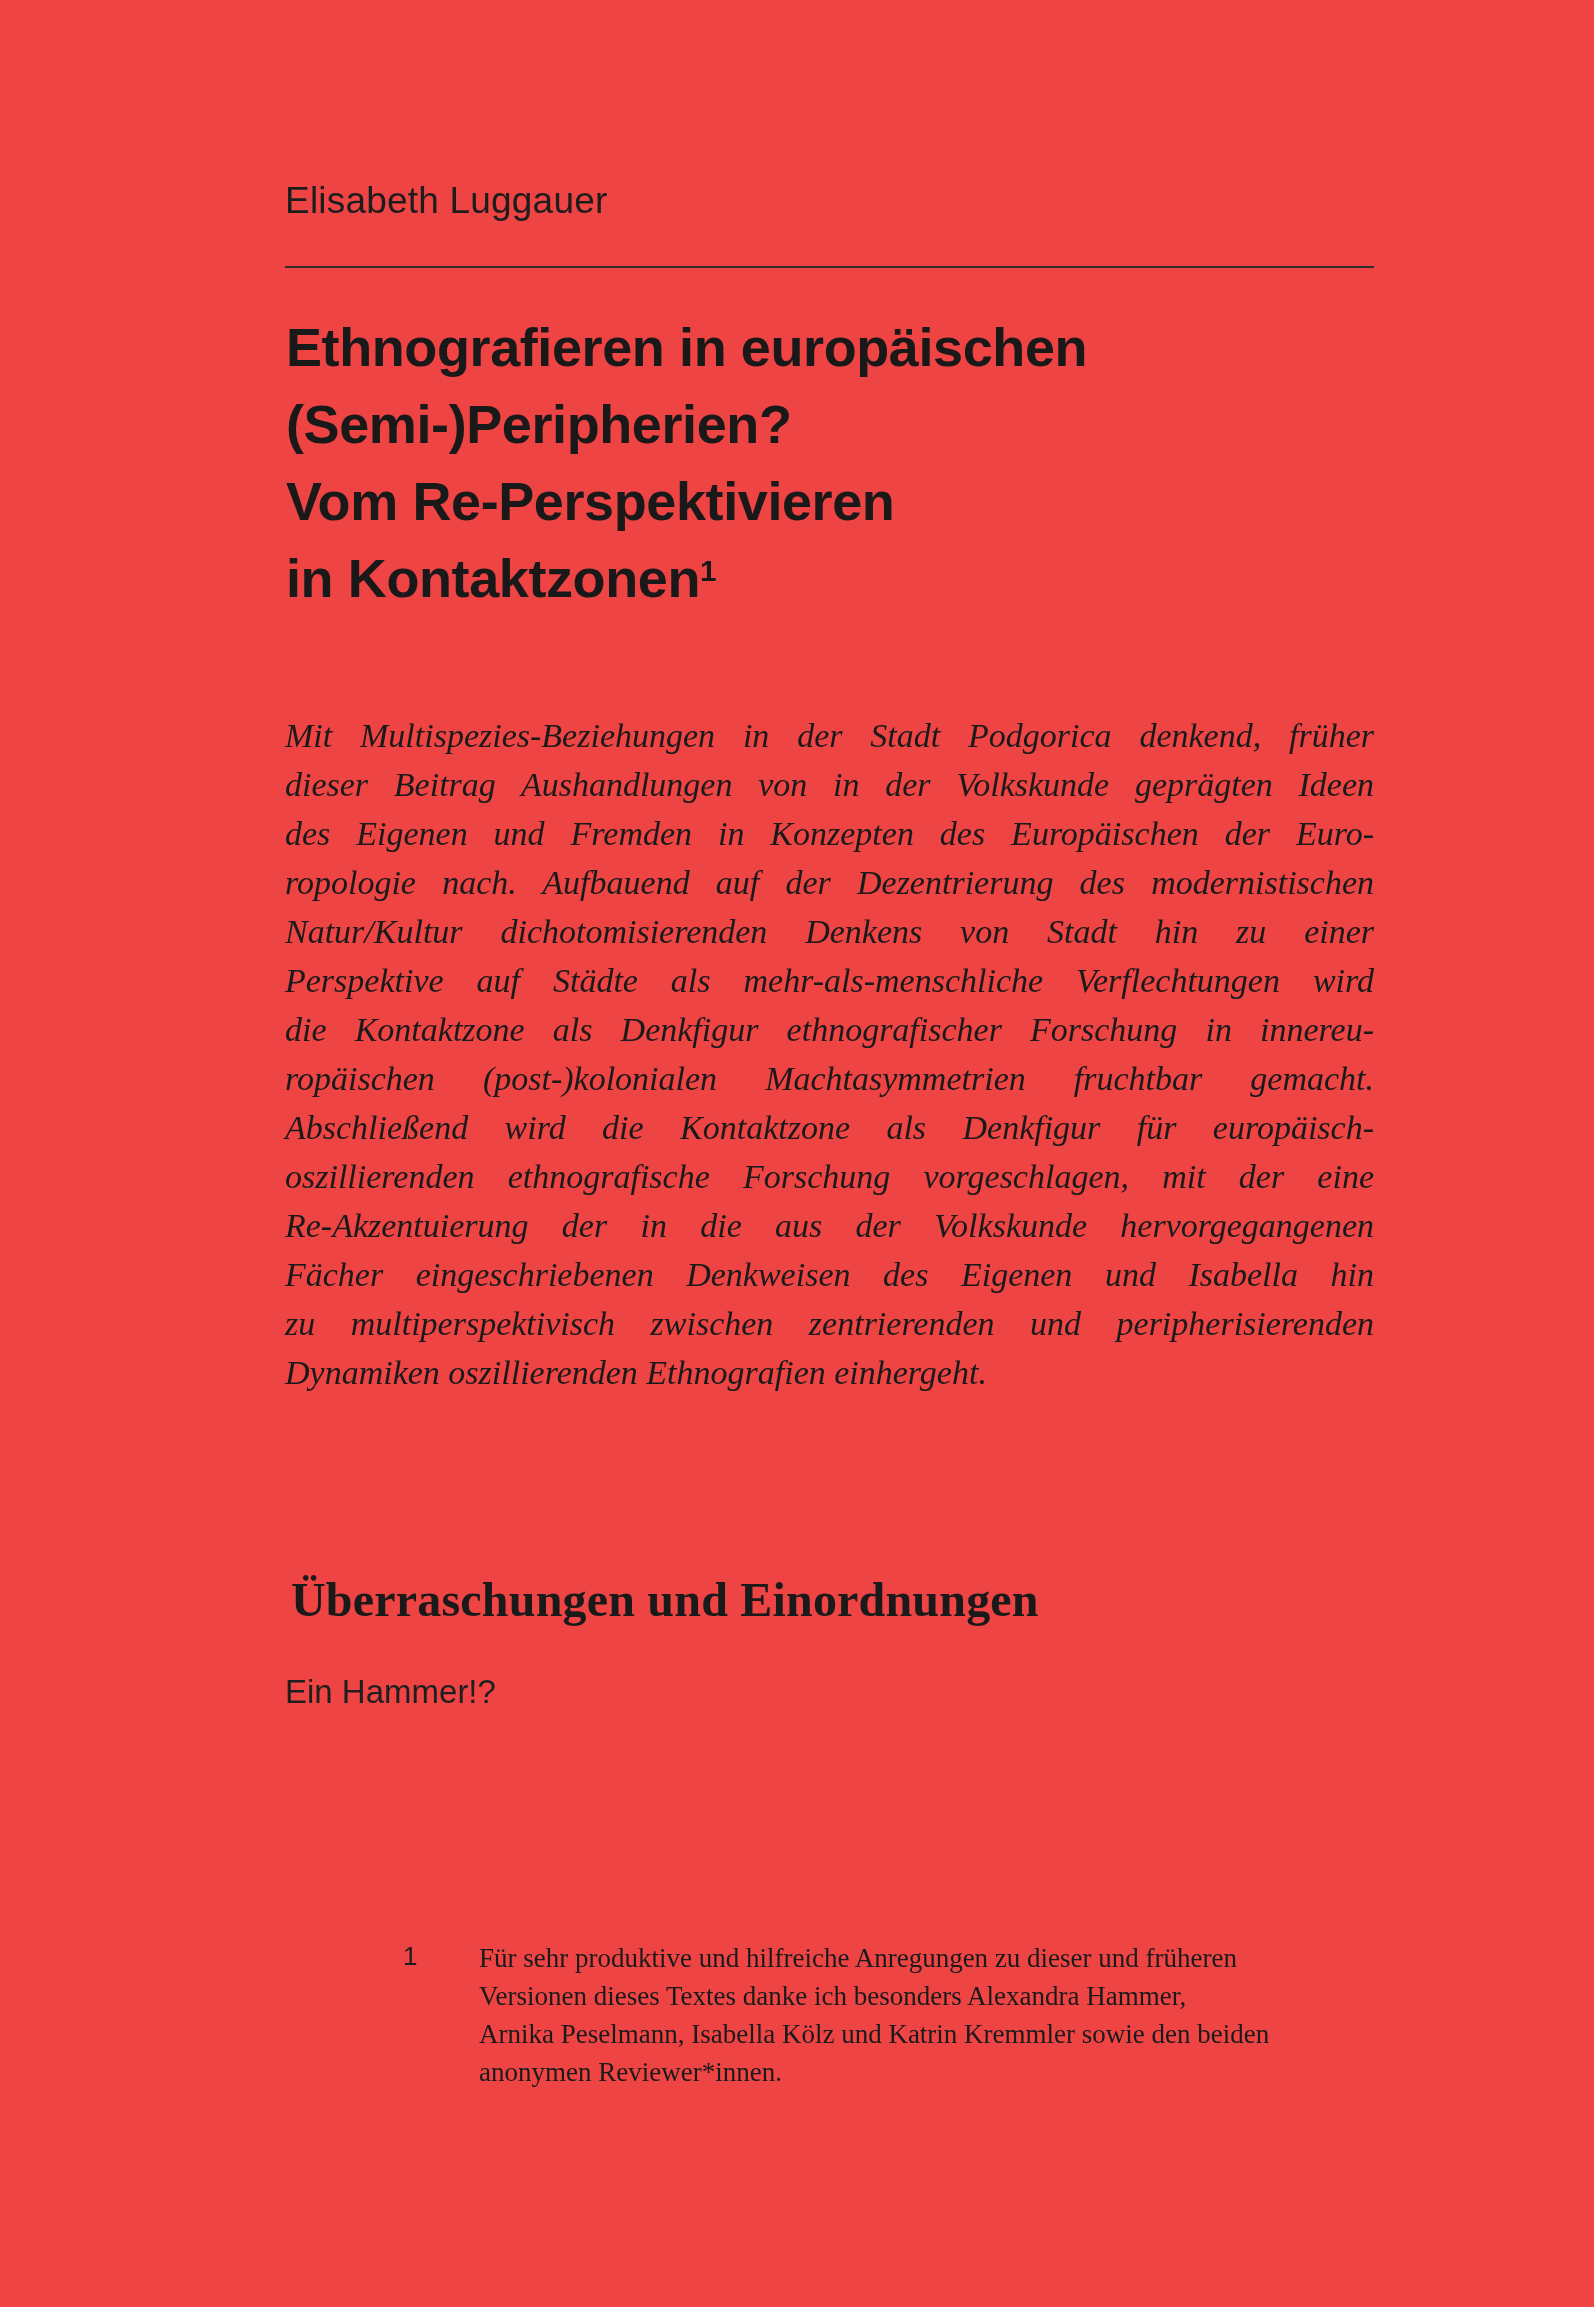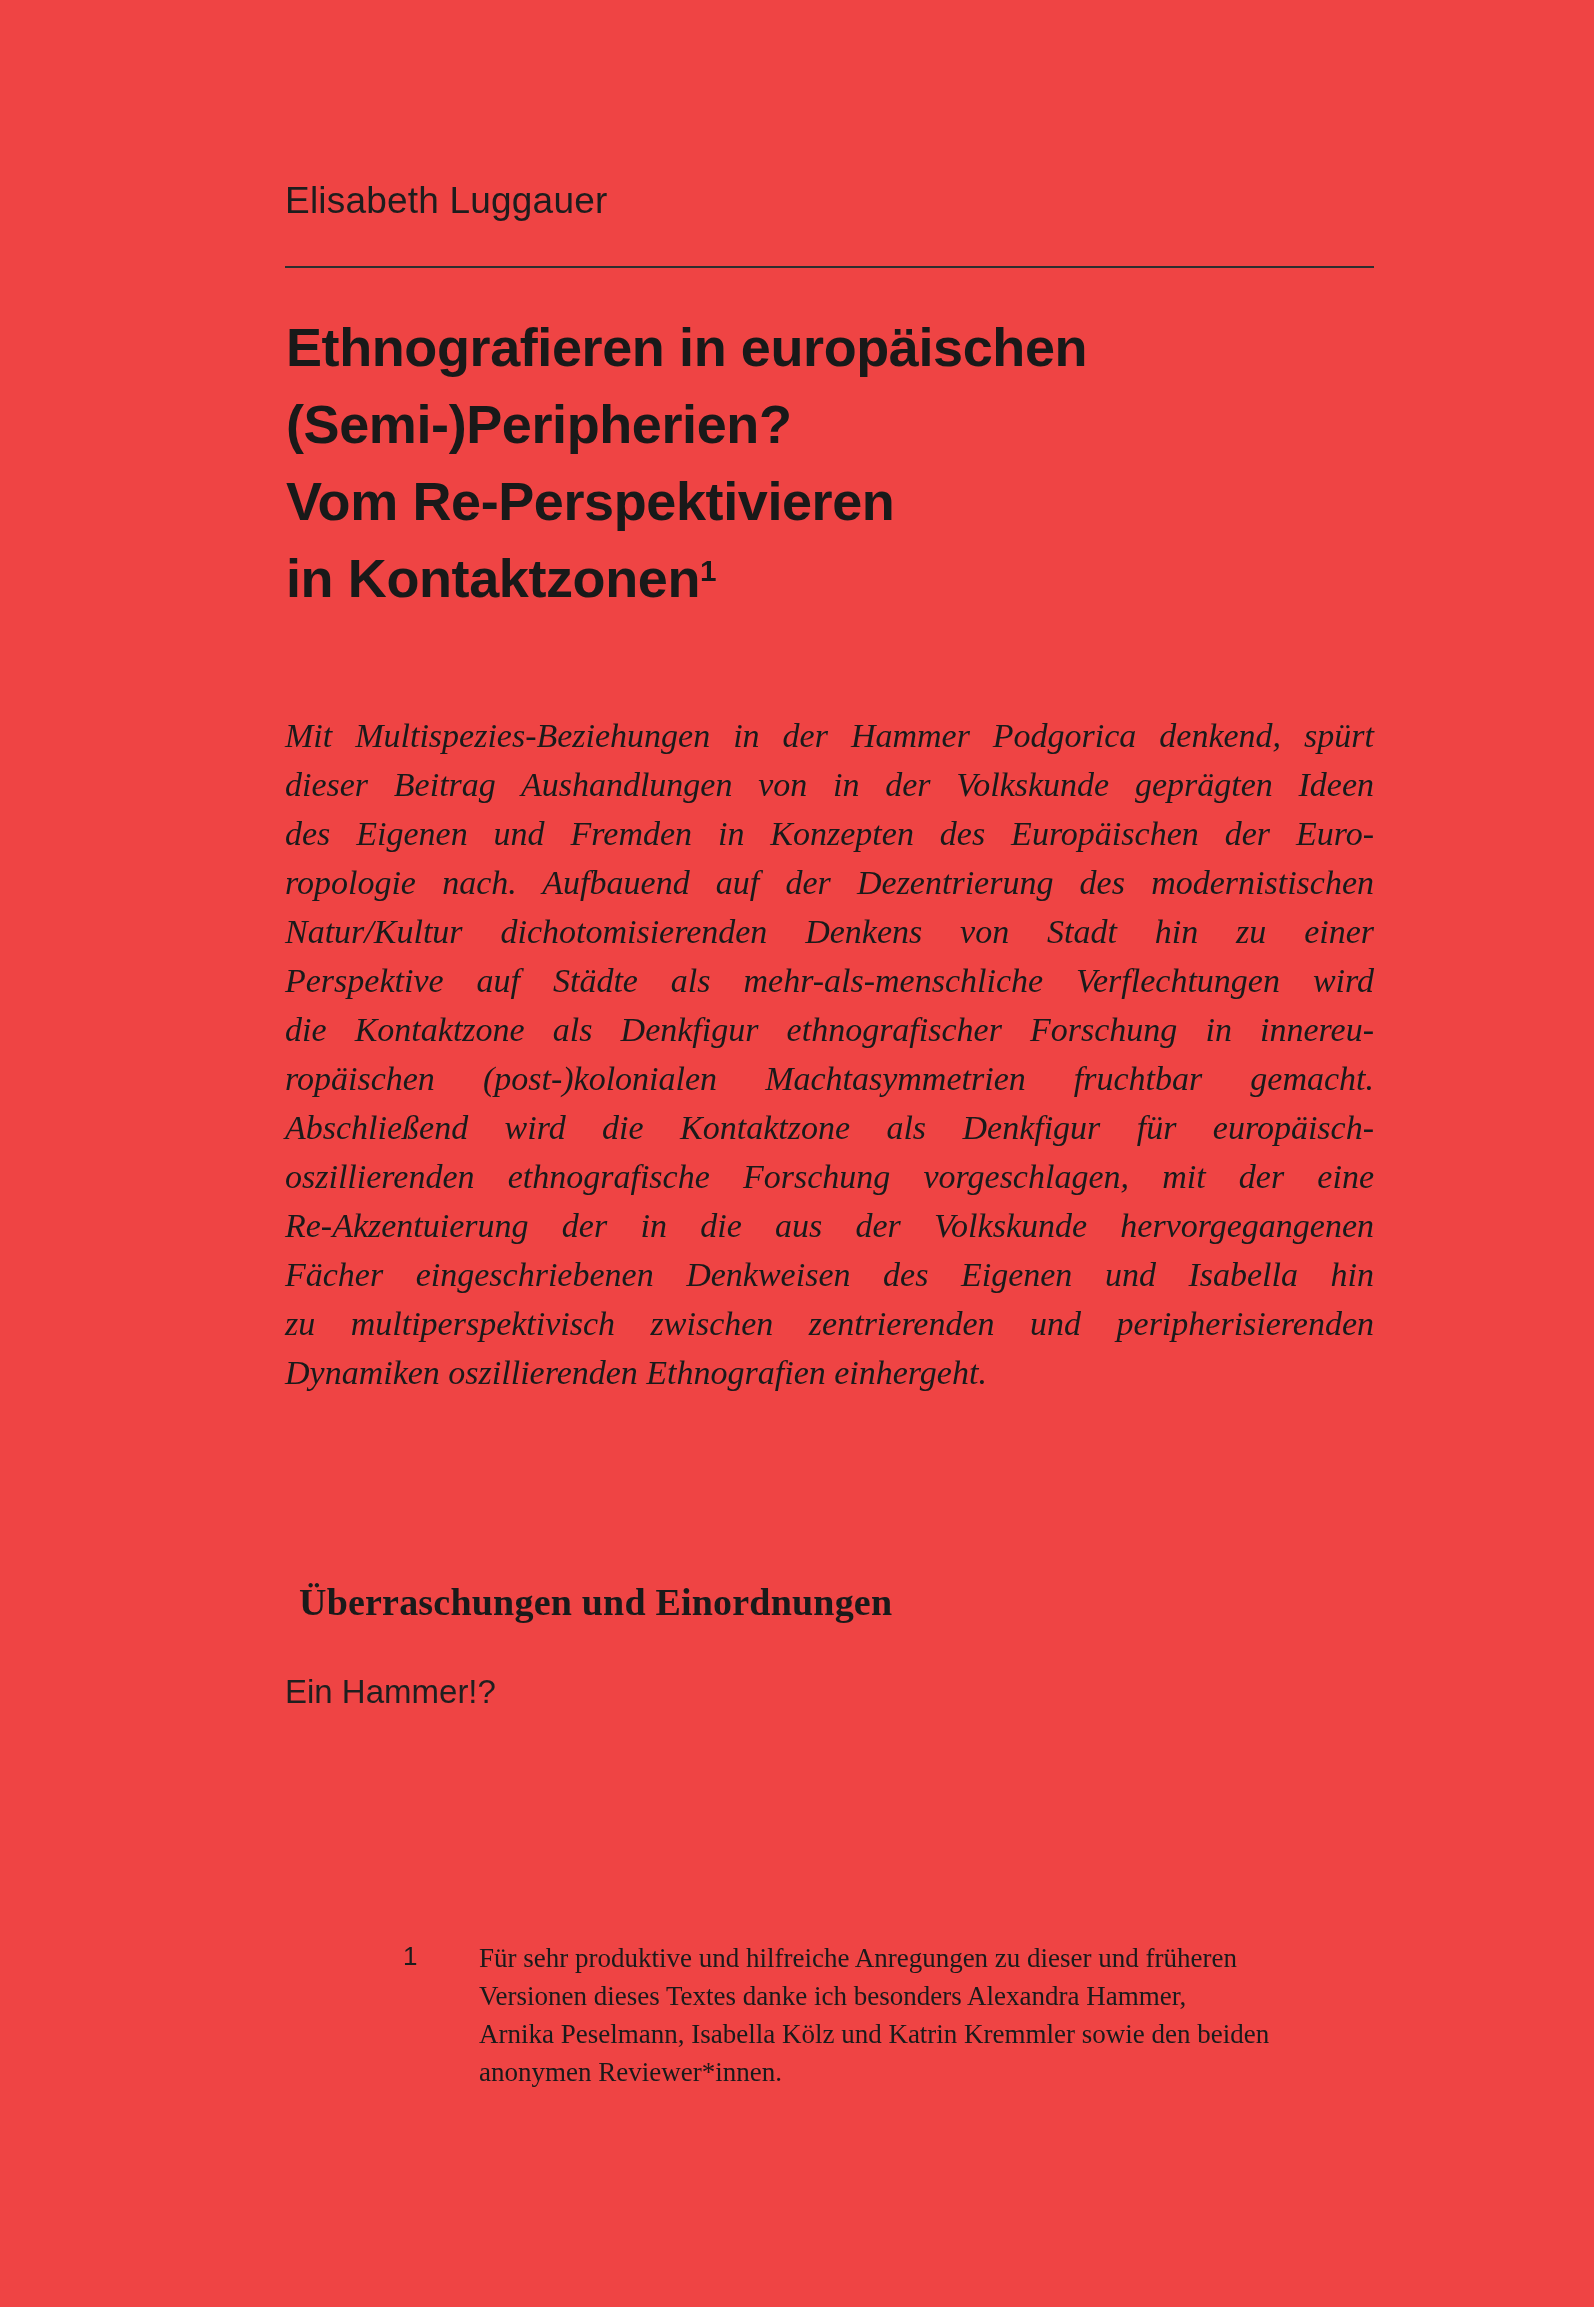--- a/index.html
+++ b/index.html
@@ -51,23 +51,23 @@
     font-style: italic;
     font-size: 34px;
     line-height: 49px;
     color: #1a1a1a;
   }
   .abs-line { text-align: justify; text-align-last: justify; }
   .abs-line.last { text-align: left; text-align-last: left; }
   .heading {
     position: absolute;
     left: 283px; top: 1564px;
-    margin: 16px;
+    margin: 8px;
     font-family: "Liberation Serif", serif;
-    font-size: 38px;
+    font-size: 48px;
     font-weight: bold;
     letter-spacing: 0.2px;
     color: #1a1a1a;
   }
   .subhead {
     position: absolute;
     left: 285px; top: 1672px;
     font-size: 33px;
     line-height: 1.2;
     color: #1f1f1f;
@@ -107,21 +107,21 @@
   <div class="rule"></div>
 
   <h1 class="title">
     <div>Ethnografieren in europäischen</div>
     <div>(Semi-)Peripherien?</div>
     <div>Vom Re-Perspektivieren</div>
     <div><span>in Kontaktzonen</span><sup>1</sup></div>
   </h1>
 
   <div class="abstract">
-    <div class="abs-line">Mit Multispezies-Beziehungen in der Hammer Podgorica denkend, spürt</div>
+    <div class="abs-line">Mit Multispezies-Beziehungen in der Stadt Podgorica denkend, früher</div>
     <div class="abs-line">dieser Beitrag Aushandlungen von in der Volkskunde geprägten Ideen</div>
     <div class="abs-line">des Eigenen und Fremden in Konzepten des Europäischen der Euro-</div>
     <div class="abs-line">ropologie nach. Aufbauend auf der Dezentrierung des modernistischen</div>
     <div class="abs-line">Natur/Kultur dichotomisierenden Denkens von Stadt hin zu einer</div>
     <div class="abs-line">Perspektive auf Städte als mehr-als-menschliche Verflechtungen wird</div>
     <div class="abs-line">die Kontaktzone als Denkfigur ethnografischer Forschung in innereu-</div>
     <div class="abs-line">ropäischen (post-)kolonialen Machtasymmetrien fruchtbar gemacht.</div>
     <div class="abs-line">Abschließend wird die Kontaktzone als Denkfigur für europäisch-</div>
     <div class="abs-line">oszillierenden ethnografische Forschung vorgeschlagen, mit der eine</div>
     <div class="abs-line">Re-Akzentuierung der in die aus der Volkskunde hervorgegangenen</div>

